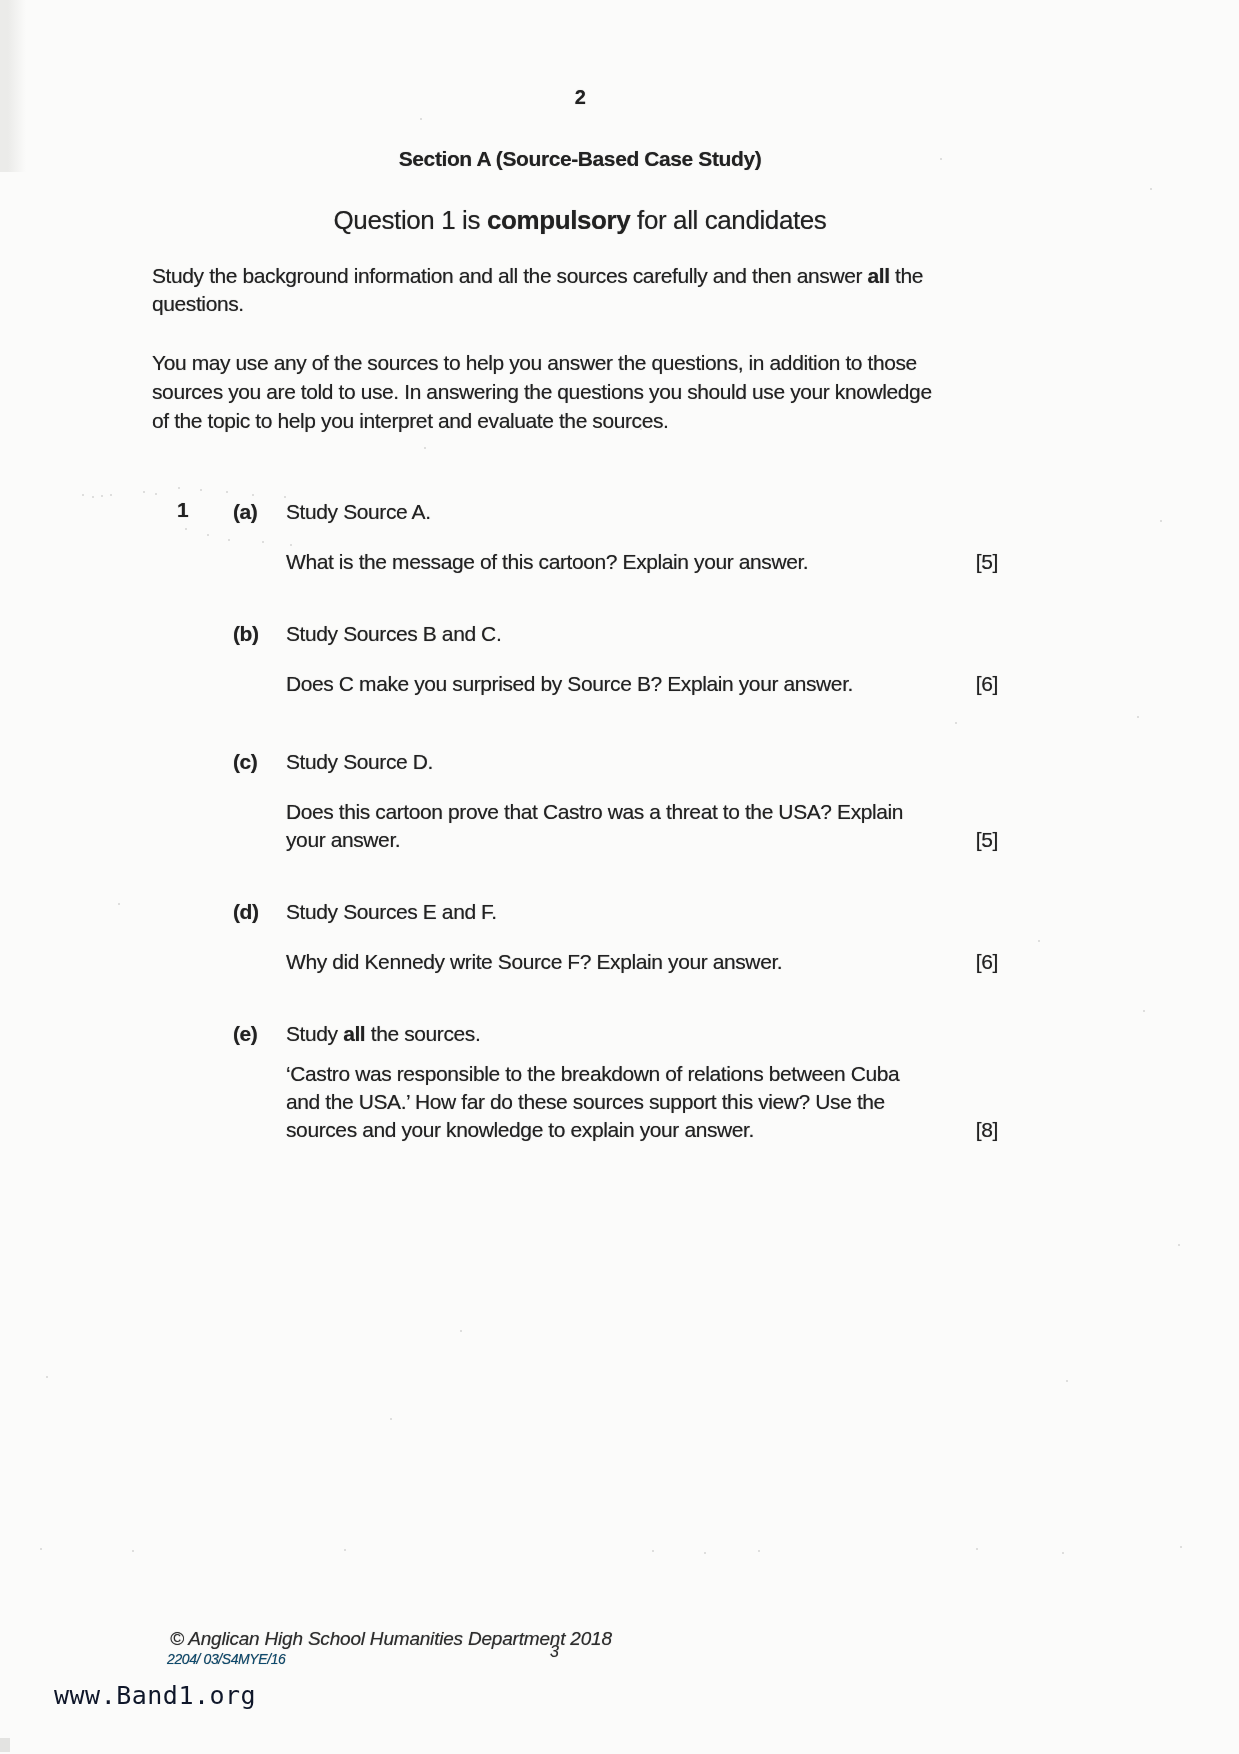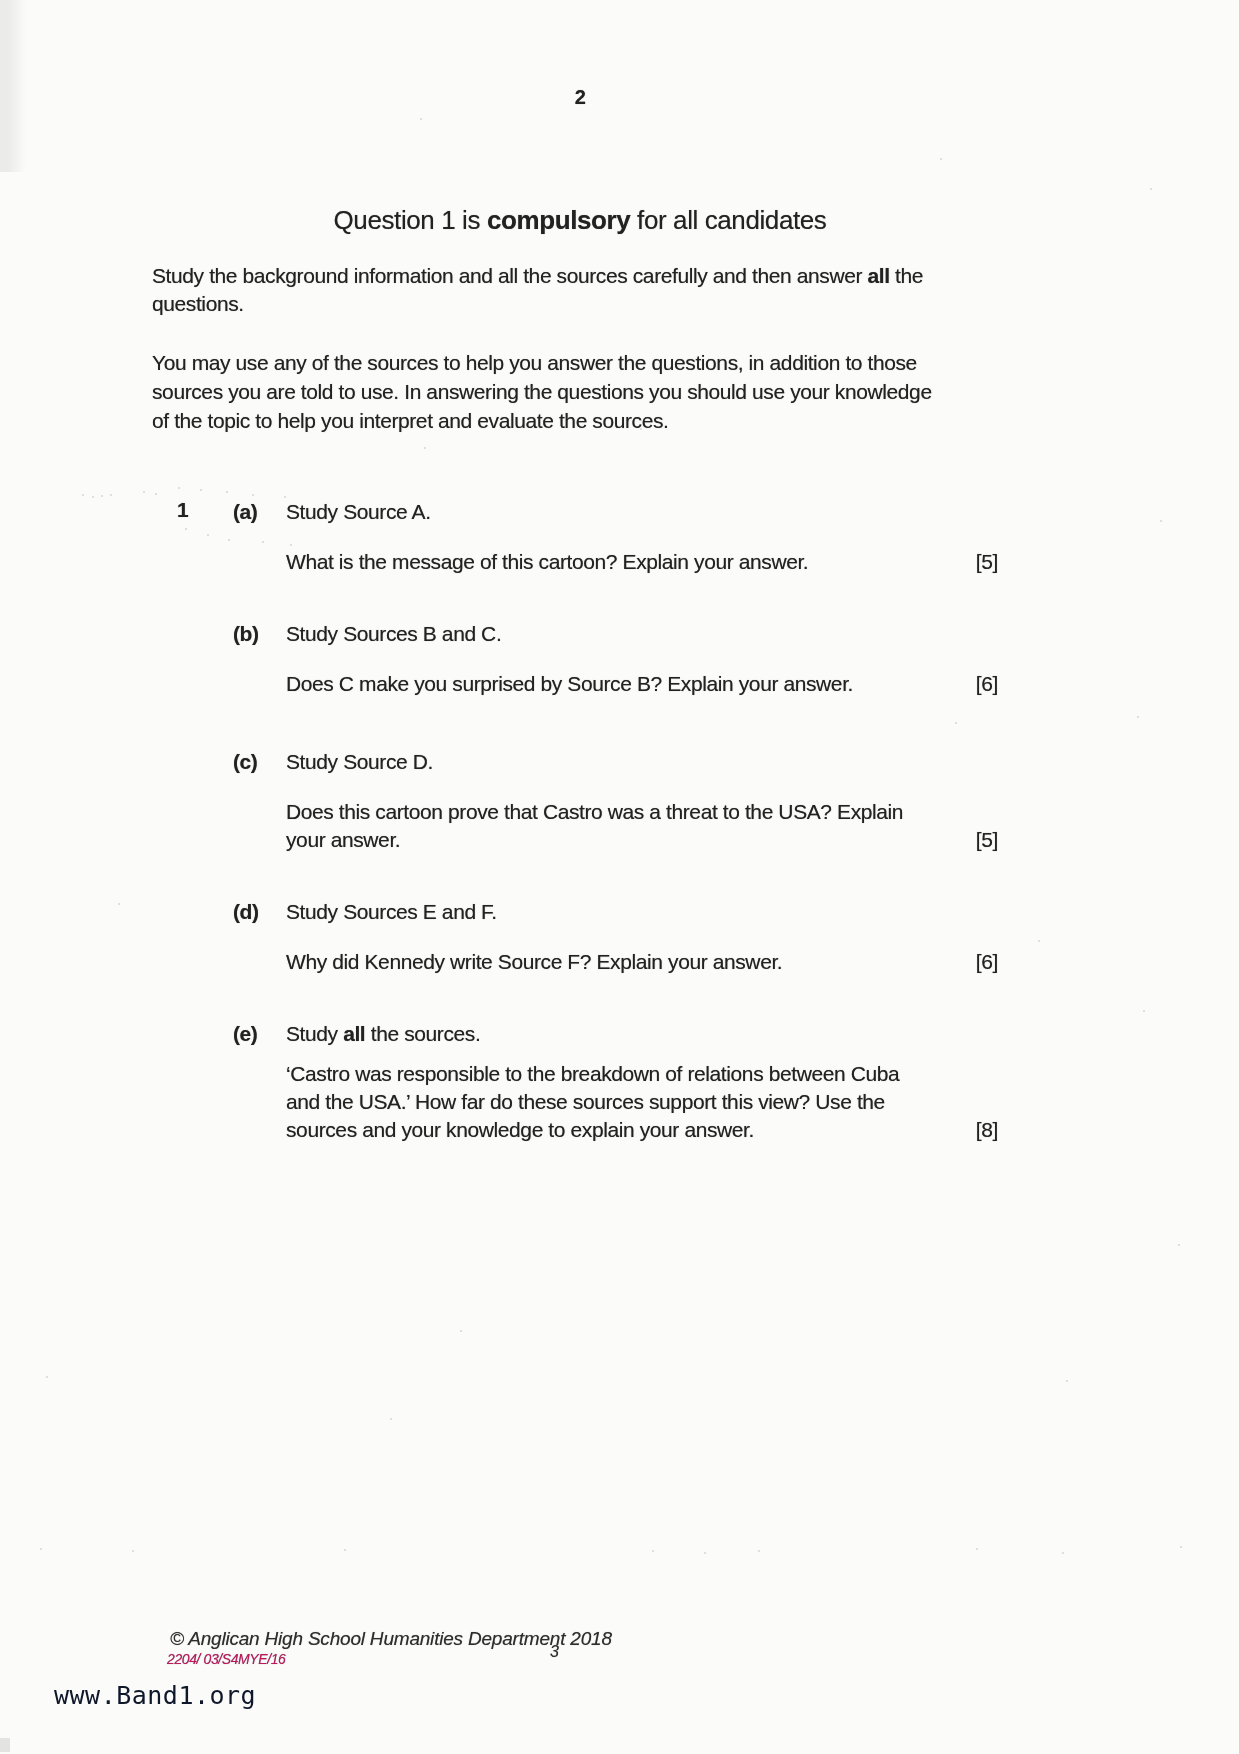--- a/index.html
+++ b/index.html
@@ -35,40 +35,41 @@
   .part-c{top:748px;}
   .part-d{top:898px;}
   .part-e{top:1020px;}
   .part .letter{position:absolute;left:0;top:0;font-weight:bold;}
   .part .stem{margin-left:53px;}
   .part .question{margin-left:53px;margin-top:22px;width:685px;white-space:pre-line;}
   .part.no-gap .question{margin-top:12px;}
   .part .marks{position:absolute;right:0;bottom:0;}
 
   .footer-copyright{top:1628px;left:170px;font-size:19px;font-style:italic;color:#2d2d2d;letter-spacing:-0.2px;}
-  .footer-code{top:1651px;left:167px;font-size:14px;font-style:italic;color:#be185d;}
+  .footer-code{top:1651px;left:167px;font-size:14px;font-style:italic;color:#0c4a6e;}
   .footer-page3{top:1643px;left:550px;font-size:16px;font-style:italic;color:#2d2d2d;}
   .watermark{top:1681px;left:54px;font-size:25px;font-family:"DejaVu Sans Mono","Liberation Mono",monospace;color:#0f172a;letter-spacing:0.5px;text-shadow:none;}
 
   .corner-tl{left:0;top:0;width:26px;height:172px;background:linear-gradient(90deg,#ebebe9 30%,rgba(251,251,250,0));}
   .edge-bl{left:0;top:1738px;width:10px;height:14px;background:#d9d9d6;opacity:0.7;}
 
   .noise span{position:absolute;background:#6f6f6f;border-radius:50%;opacity:0.33;width:3px;height:3px;}
   .noise span.sm{width:2px;height:2px;opacity:0.28;}
 </style>
 </head>
 <body>
 
 <div class="page">
 
   <div class="abs corner-tl"></div>
   <div class="abs edge-bl"></div>
 
   <div class="abs center-line page-number">2</div>
 
+  <div class="abs center-line section-title">Section A (Source-Based Case Study)</div>
 
   <div class="abs center-line subtitle"><span>Question 1 is </span><span class="bold">compulsory</span><span> for all candidates</span></div>
 
   <div class="abs fs-body preline para2">You may use any of the sources to help you answer the questions, in addition to those
 sources you are told to use. In answering the questions you should use your knowledge
 of the topic to help you interpret and evaluate the sources.</div>
 
   <div class="abs fs-body preline para1"><span>Study the background information and all the sources carefully and then answer </span><span class="bold">all</span><span> the
 questions.</span></div>
 

